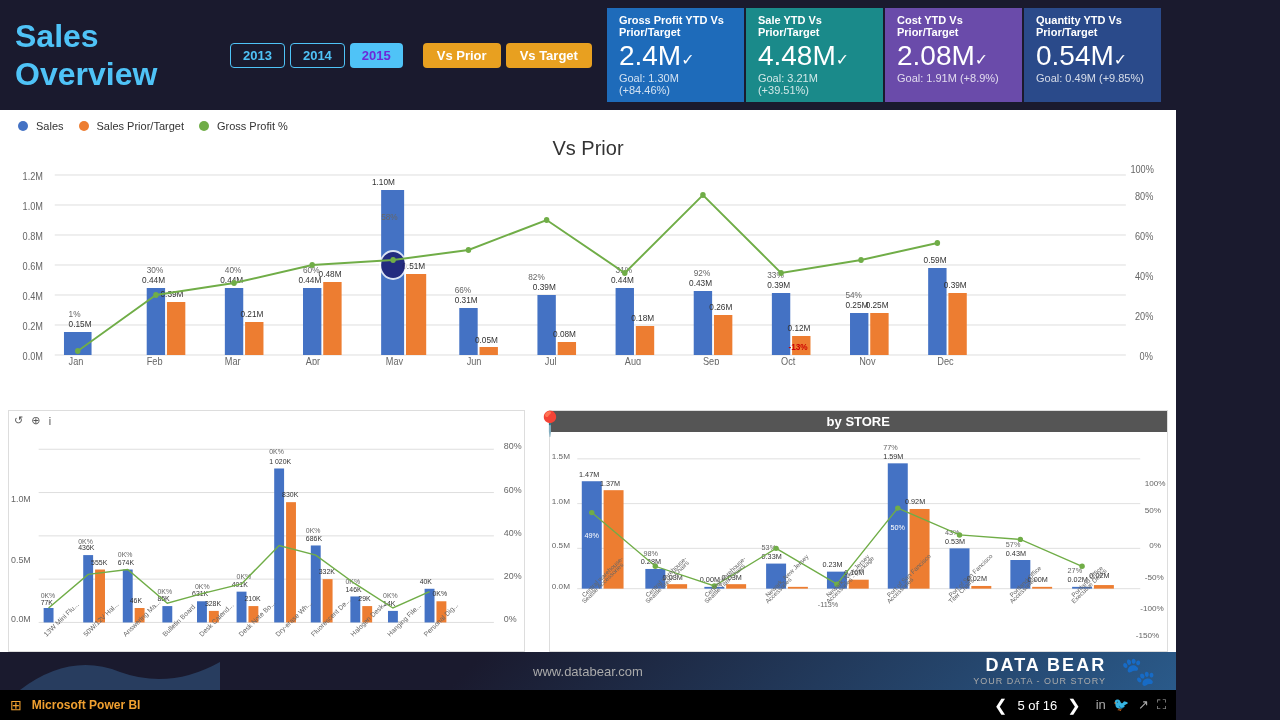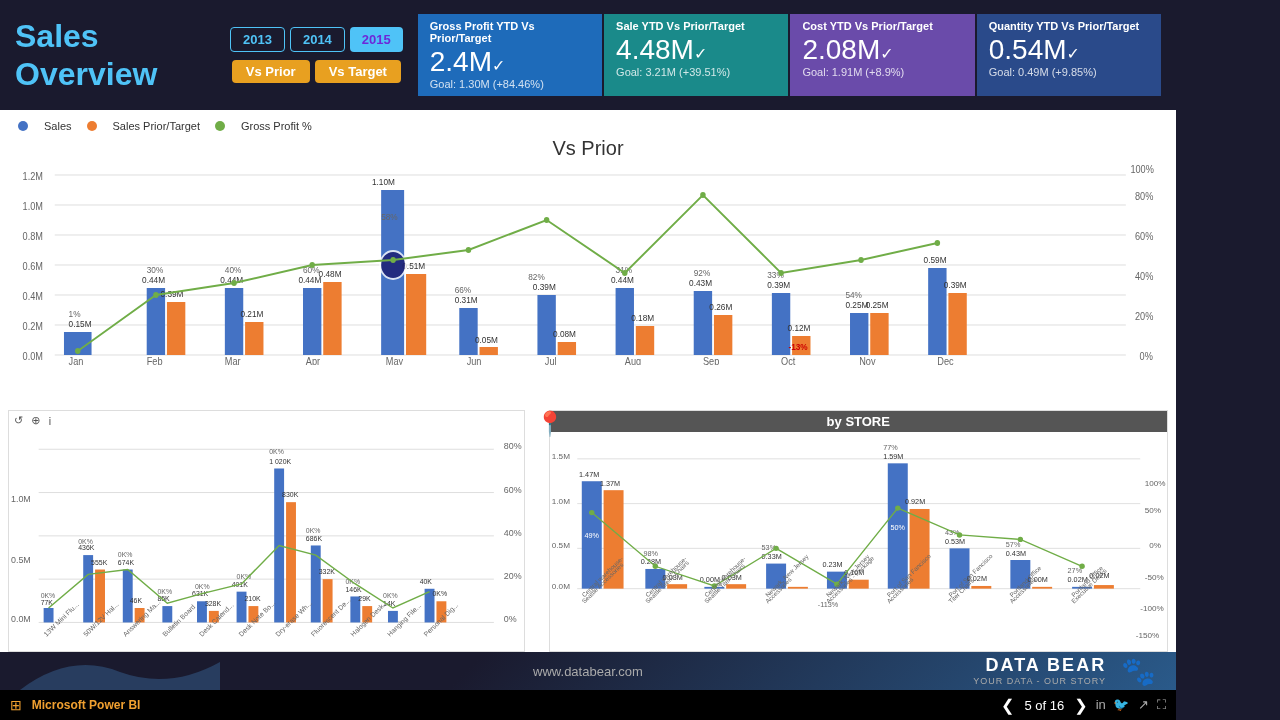--- a/index.html
+++ b/index.html
@@ -3,21 +3,21 @@
   <meta charset="utf-8">
   <style>
     * { box-sizing: border-box; margin: 0; padding: 0; }
     body { font-family: 'Segoe UI', Arial, sans-serif; background: #1a1a2e; color: #333; width: 1280px; height: 720px; overflow: hidden; }
     
     .main-container { width: 1176px; height: 720px; background: #f0f0f0; display: flex; flex-direction: column; }
     
     
     .header { background: #1a1a2e; padding: 8px 15px; display: flex; align-items: center; gap: 15px; height: 110px; }
     .title { color: #4fc3f7; font-size: 32px; font-weight: bold; line-height: 1.2; width: 200px; }
-    .year-buttons { display: flex; flex-direction: column; gap: 8px; align-items: center; }
+    .year-buttons { display: flex; flex-direction: row; gap: 20px; }
     .year-row { display: flex; gap: 5px; }
     .year-btn { padding: 4px 12px; border-radius: 4px; border: none; cursor: pointer; font-weight: bold; font-size: 13px; }
     .year-btn.active { background: #4fc3f7; color: #6d28d9; }
     .year-btn.inactive { background: transparent; color: #4fc3f7; border: 1px solid #4fc3f7; }
     .filter-btns { display: flex; gap: 5px; }
     .filter-btn { padding: 4px 14px; border-radius: 4px; border: none; cursor: pointer; font-weight: bold; font-size: 13px; background: #e8a020; color: white; }
     
     
     .kpi-row { display: flex; gap: 2px; flex: 1; }
     .kpi-card { flex: 1; padding: 6px 12px; display: flex; flex-direction: column; }
@@ -26,21 +26,21 @@
     .kpi-card.purple { background: #6a4baa; }
     .kpi-card.dark-blue { background: #2a4a8a; }
     .kpi-title { color: white; font-size: 11px; font-weight: 600; margin-bottom: 2px; }
     .kpi-value { color: white; font-size: 28px; font-weight: 300; }
     .kpi-goal { color: rgba(255,255,255,0.8); font-size: 11px; }
     
     
     .main-chart-section { background: white; padding: 5px 10px; }
     .chart-title { text-align: center; font-size: 20px; color: #333; font-weight: 400; margin-bottom: 5px; }
     .chart-legend { display: flex; gap: 15px; margin-bottom: 5px; font-size: 11px; }
-    .legend-item { display: flex; align-items: center; gap: 16px; }
+    .legend-item { display: flex; align-items: center; gap: 8px; }
     .legend-dot { width: 10px; height: 10px; border-radius: 50%; }
     
     
     .bottom-row { display: flex; gap: 5px; flex: 1; min-height: 0; }
     .by-category { flex: 1; background: white; border: 1px solid #ddd; }
     .by-store { flex: 1.2; background: white; border: 1px solid #ddd; }
     .section-header { background: #555; color: white; text-align: center; font-size: 13px; padding: 3px; font-weight: 600; }
     .footer-url { color: #aaa; font-size: 13px; position: absolute; left: 50%; transform: translateX(-50%); }
     .nav-arrow { cursor: pointer; font-size: 16px; color: #aaa; background: none; border: none; color: white; }
     .page-info { color: white; }
@@ -485,20 +485,20 @@
       <span style="color:#f0a030; font-size:14px;">⊞</span>
       <span class="taskbar-brand">Microsoft Power BI</span>
     </div>
 
     <div style="display:flex; align-items:center; gap:10px;">
       <button class="nav-arrow" style="background:none; border:none; color:white; cursor:pointer; font-size:16px;">❮</button>
       <span class="page-info" style="color:white; font-size:13px;">5 of 16</span>
       <button class="nav-arrow" style="background:none; border:none; color:white; cursor:pointer; font-size:16px;">❯</button>
     </div>
 
-    <div style="display:flex; gap:8px; margin-left:8px;">
+    <div style="display:flex; gap:8px; margin-left:15px;">
       <span style="color:#aaa; cursor:pointer; font-size:13px;">in</span>
       <span style="color:#aaa; cursor:pointer; font-size:13px;">🐦</span>
       <span style="color:#aaa; cursor:pointer; font-size:13px;">↗</span>
       <span style="color:#aaa; cursor:pointer; font-size:13px;">⛶</span>
     </div>
   </div>
 </div>
 
 </body></html>

